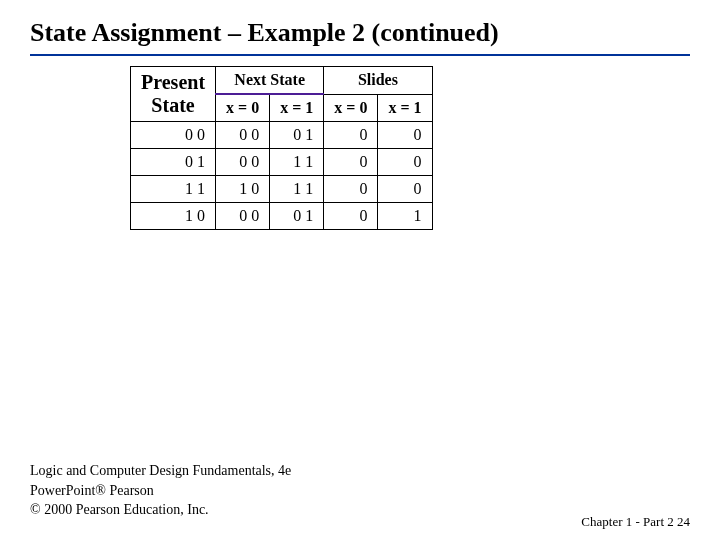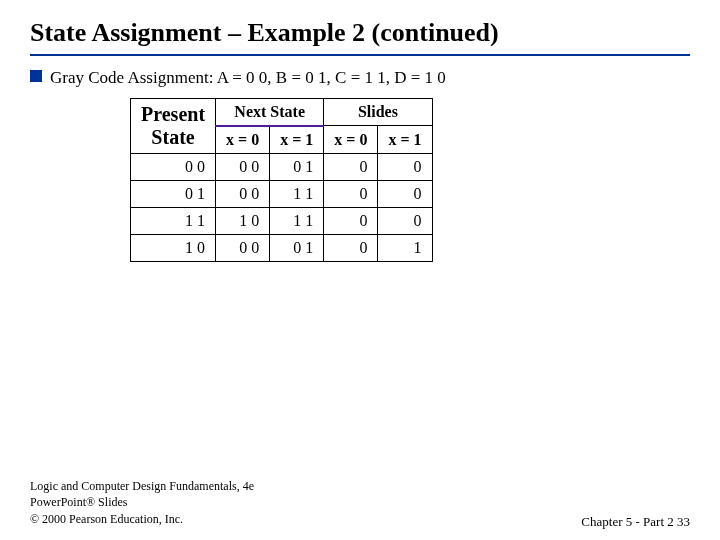--- a/index.html
+++ b/index.html
@@ -63,23 +63,23 @@
       font-size: 16px;
     }
     th, td {
       border: 1px solid #000;
       text-align: right;
       padding: 4px 10px;
       min-width: 44px;
     }
     .footer {
       position: absolute;
-      bottom: 12px;
+      bottom: 20px;
       left: 30px;
-      font-size: 12px;
+      font-size: 14px;
       color: #000;
       line-height: 1.4;
     }
     .footer-right {
       position: absolute;
       bottom: 10px;
       right: 30px;
       font-size: 13px;
       color: #000;
     }
@@ -99,24 +99,20 @@
     }
   </style>
 </head>
 <body>
 
 <div class="slide">
   <h1 class="title">State Assignment – Example 2 (continued)</h1>
   <hr class="title-underline">
 
   <div class="bullet-section">
-    <div class="bullet-item">
-      <span class="bullet-square"></span>
-      <span class="bullet-text">Gray Code Assignment: A = 0 0, B = 0 1, C = 1 1, D = 1 0</span>
-    </div>
   </div>
 
   <div class="table-container">
     <table>
       <thead>
         <tr>
           <th rowspan="2" class="ps-th">Present<br>State</th>
           <th colspan="2" class="span-th" style="border-bottom:2px solid #4c1d95;">Next State</th>
           <th colspan="2" class="span-th" style="border-bottom:1px solid #000;">Slides</th>
         </tr>
@@ -155,17 +151,17 @@
       <td>0 1</td>
       <td>0</td>
       <td>1</td>
     </tr>
         </tbody>
     </table>
   </div>
 
   <div class="footer">
     <span>Logic and Computer Design Fundamentals, 4e</span><br>
-    <span>PowerPoint® Slides</span><br>
+    <span>PowerPoint® Pearson</span><br>
     <span>© 2000 Pearson Education, Inc.</span>
   </div>
-  <div class="footer-right">Chapter 5 - Part 2  33</div>
+  <div class="footer-right">Chapter 1 - Part 2  24</div>
 </div>
 
 </body></html>

